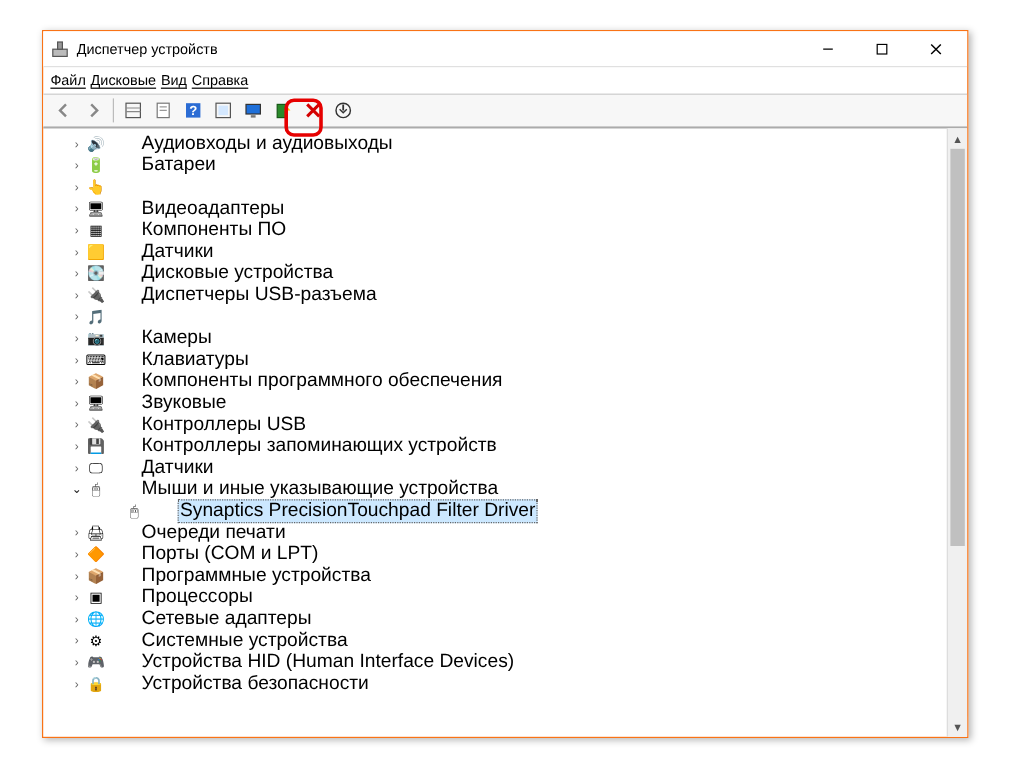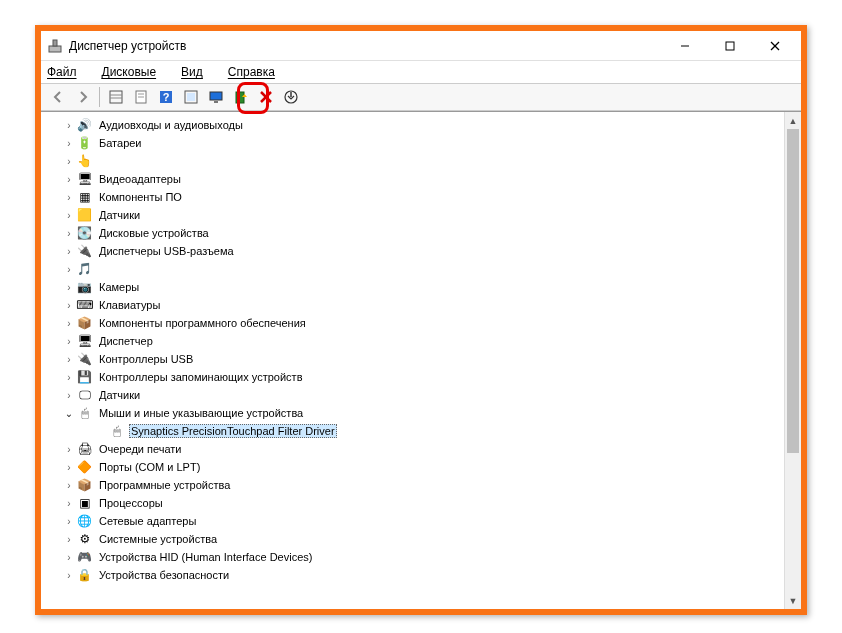--- a/index.html
+++ b/index.html
@@ -1,39 +1,39 @@
 <!DOCTYPE html>
 <html><head>
 <meta charset="utf-8">
 <style>
 * { box-sizing: border-box; margin: 0; padding: 0; }
 body { font-family: "Segoe UI", Tahoma, sans-serif; font-size: 12px; background: #fff; width: 842px; height: 633px; position: relative; }
-.window { position: absolute; left: 35px; top: 25px; width: 772px; height: 590px; background: #fff; border: 6px solid #f97316; box-shadow: 2px 2px 6px rgba(0,0,0,0.3); display: flex; flex-direction: column; overflow: hidden; }
+.window { position: absolute; left: 35px; top: 25px; width: 772px; height: 590px; background: #fff; border: 1px solid #f97316; box-shadow: 2px 2px 6px rgba(0,0,0,0.3); display: flex; flex-direction: column; overflow: hidden; }
 .titlebar { height: 30px; display: flex; align-items: center; padding: 0 4px; background: #fff; border-bottom: 1px solid #e0e0e0; }
 .titlebar .app-icon { width: 16px; height: 16px; margin: 0 6px 0 2px; }
 .titlebar .title { flex: 1; font-size: 12px; color: #000; }
 .titlebar .controls { display: flex; }
 .titlebar .controls div { width: 45px; height: 29px; display: flex; align-items: center; justify-content: center; color: #000; }
-.menubar { height: 22px; display: flex; align-items: center; padding: 0 6px; gap: 25px; font-size: 12px; }
+.menubar { height: 22px; display: flex; align-items: center; padding: 0 6px; gap: 4px; font-size: 12px; }
 .menubar span { text-decoration: underline; text-underline-offset: 2px; cursor: default; }
 .toolbar { height: 28px; display: flex; align-items: center; padding: 0 6px; gap: 3px; border-top: 1px solid #ccc; border-bottom: 1px solid #ccc; background: #f7f7f7; position: relative; }
 .toolbar .btn { width: 22px; height: 22px; display: flex; align-items: center; justify-content: center; border: 1px solid transparent; }
 .toolbar .sep { width: 1px; height: 20px; background: #bbb; margin: 0 2px; }
 .highlight-ring { position: absolute; left: 237px; top: 82px; width: 32px; height: 32px; border: 3px solid #e60000; border-radius: 8px; pointer-events: none; z-index: 50; }
 .content { flex: 1; display: flex; border-top: 1px solid #999; position: relative; }
 .tree { flex: 1; overflow-y: auto; padding: 4px 0 0 0; }
 .scrollbar { width: 17px; background: #f0f0f0; border-left: 1px solid #ddd; display: flex; flex-direction: column; }
 .scrollbar .arrow { height: 17px; display: flex; align-items: center; justify-content: center; color: #555; font-size: 9px; background: #f0f0f0; }
 .scrollbar .track { flex: 1; position: relative; }
 .scrollbar .thumb { position: absolute; top: 0; left: 2px; right: 2px; height: 70%; background: #c0c0c0; }
 .tree-row { display: flex; align-items: center; height: 18px; white-space: nowrap; padding-left: 20px; }
 .tree-row .twist { width: 16px; height: 16px; display: flex; align-items: center; justify-content: center; color: #666; font-size: 10px; flex-shrink: 0; }
 .tree-row .twist.open { color: #222; }
 .tree-row .ico { width: 16px; height: 16px; margin-right: 4px; flex-shrink: 0; display: flex; align-items: center; justify-content: center; }
-.tree-row .lbl { font-size: 11px; color: #000; padding: 0 2px; }
+.tree-row .lbl { font-size: 16px; color: #000; padding: 0 2px; margin-left: 24px; }
 .tree-row.selected .lbl { background: #cce8ff; color: #000; border: 1px dotted #666; padding: 0 1px; text-align: center; }
 .tree-row.child { padding-left: 52px; }
 svg { display: block; }
 </style>
 </head>
 <body>
 
 <div class="window">
 
   <div class="titlebar">
@@ -192,21 +192,21 @@
           <span class="lbl">Клавиатуры</span>
         </div>
         <div class="tree-row">
           <span class="twist">›</span>
           <span class="ico" style="font-size: 12px;">📦</span>
           <span class="lbl">Компоненты программного обеспечения</span>
         </div>
         <div class="tree-row">
           <span class="twist">›</span>
           <span class="ico" style="font-size: 12px;">🖥</span>
-          <span class="lbl">Диспетчер</span>
+          <span class="lbl">Звуковые</span>
         </div>
         <div class="tree-row">
           <span class="twist">›</span>
           <span class="ico" style="font-size: 12px;">🔌</span>
           <span class="lbl">Контроллеры USB</span>
         </div>
         <div class="tree-row">
           <span class="twist">›</span>
           <span class="ico" style="font-size: 12px;">💾</span>
           <span class="lbl">Контроллеры запоминающих устройств</span>

